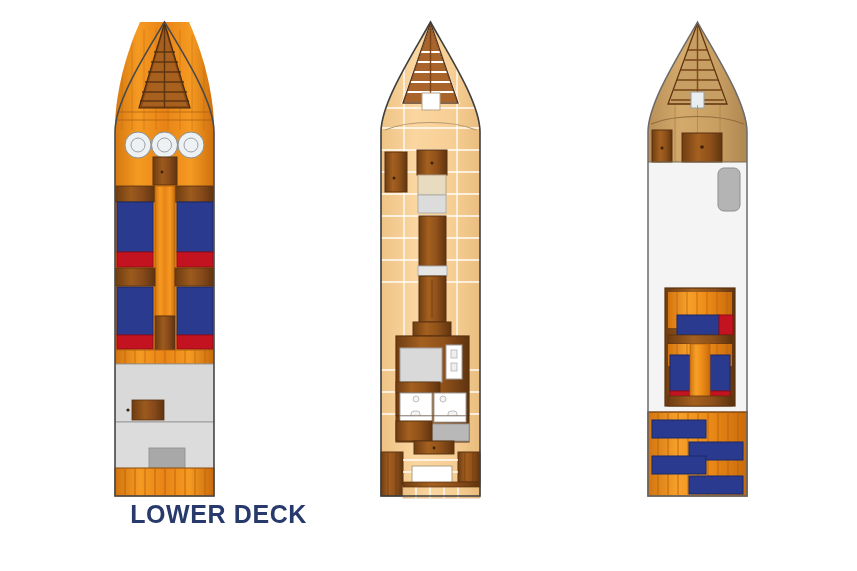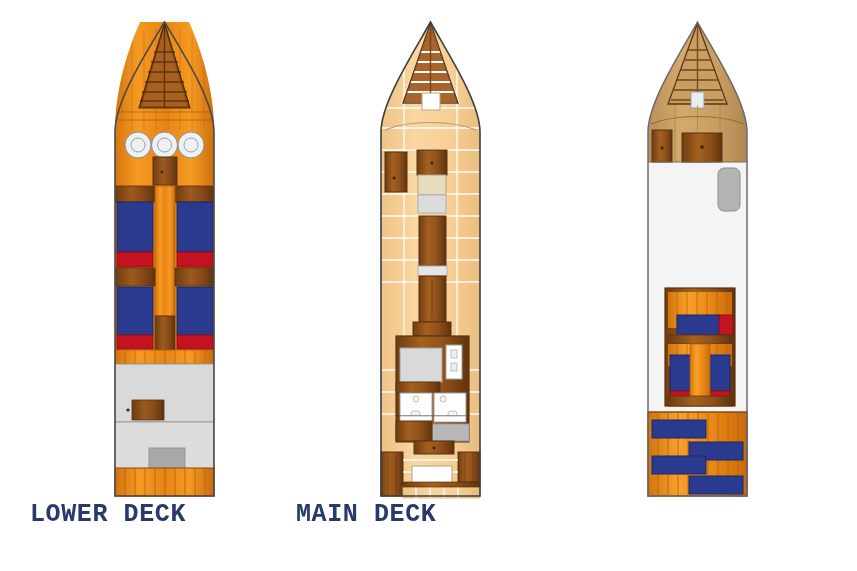--- a/index.html
+++ b/index.html
@@ -8,24 +8,24 @@
     background:#ffffff;
     font-family:"Liberation Serif", serif;
     overflow:hidden;
     position:relative;
   }
   .canvas{position:relative;width:857px;height:571px;}
 
   .deck-col{position:absolute;top:0;width:285px;height:571px;}
   .deck-plan{position:absolute;left:0;top:0;width:100%;height:500px;}
   .deck-label{
-    position:absolute;left:8px;width:100%;
+    position:absolute;left:0;width:100%;
     top:500px;
-    text-align:left;
-    font-family:Liberation Mono, monospace;
+    text-align:right;
+    font-family:Liberation Sans, sans-serif;
     font-weight:bold;
     font-size:25px;
     letter-spacing:0.6px;
     color:#273a6b;
   }
   svg{display:block;}
 </style>
 </head>
 <body>
 
@@ -311,21 +311,20 @@
             <line x1="142" y1="486" x2="142" y2="498"></line>
             <line x1="156" y1="486" x2="156" y2="498"></line>
             <line x1="170" y1="486" x2="170" y2="498"></line>
           </g>
           <rect x="115" y="482" width="77" height="5" fill="url(#mwood)" stroke="#5a3210" stroke-width="0.7"></rect>
         </g>
 
         <path d="M142.5 22 C126 52 93 102 93 132 L93 496 L192 496 L192 132 C192 102 159 52 142.5 22 Z" fill="none" stroke="#3f3f3f" stroke-width="1.6"></path>
       </svg>
     </div>
-    <div class="deck-label">MAIN DECK</div>
   </div>
 
   <div class="deck-col" style="left:555px;">
     <div class="deck-plan">
       <svg viewBox="0 0 285 500" width="285" height="500" xmlns="http://www.w3.org/2000/svg">
         <defs>
           <linearGradient id="ukhaki" x1="0" y1="0" x2="1" y2="0">
             <stop offset="0%" stop-color="#b68d55"></stop>
             <stop offset="35%" stop-color="#d4aa6c"></stop>
             <stop offset="70%" stop-color="#c89d61"></stop>

